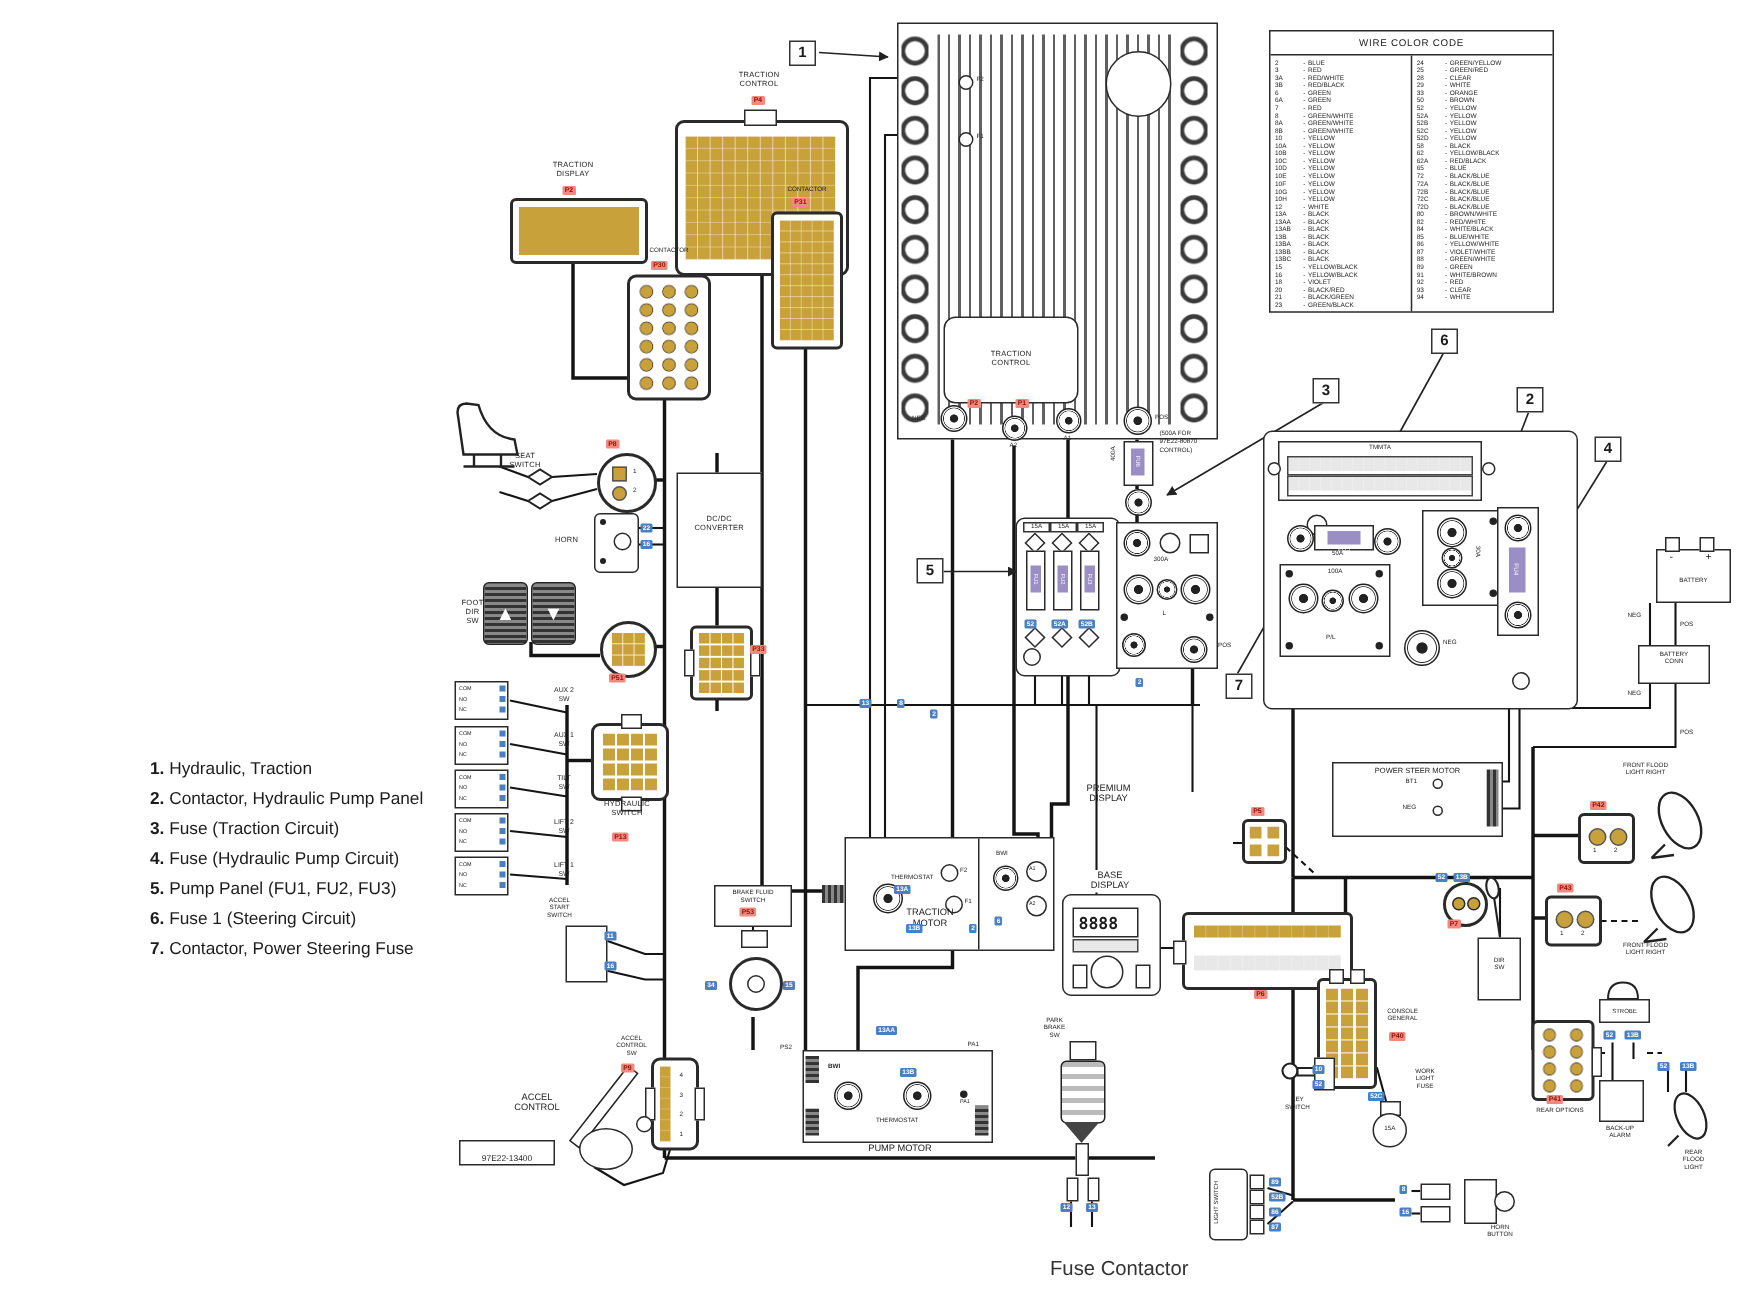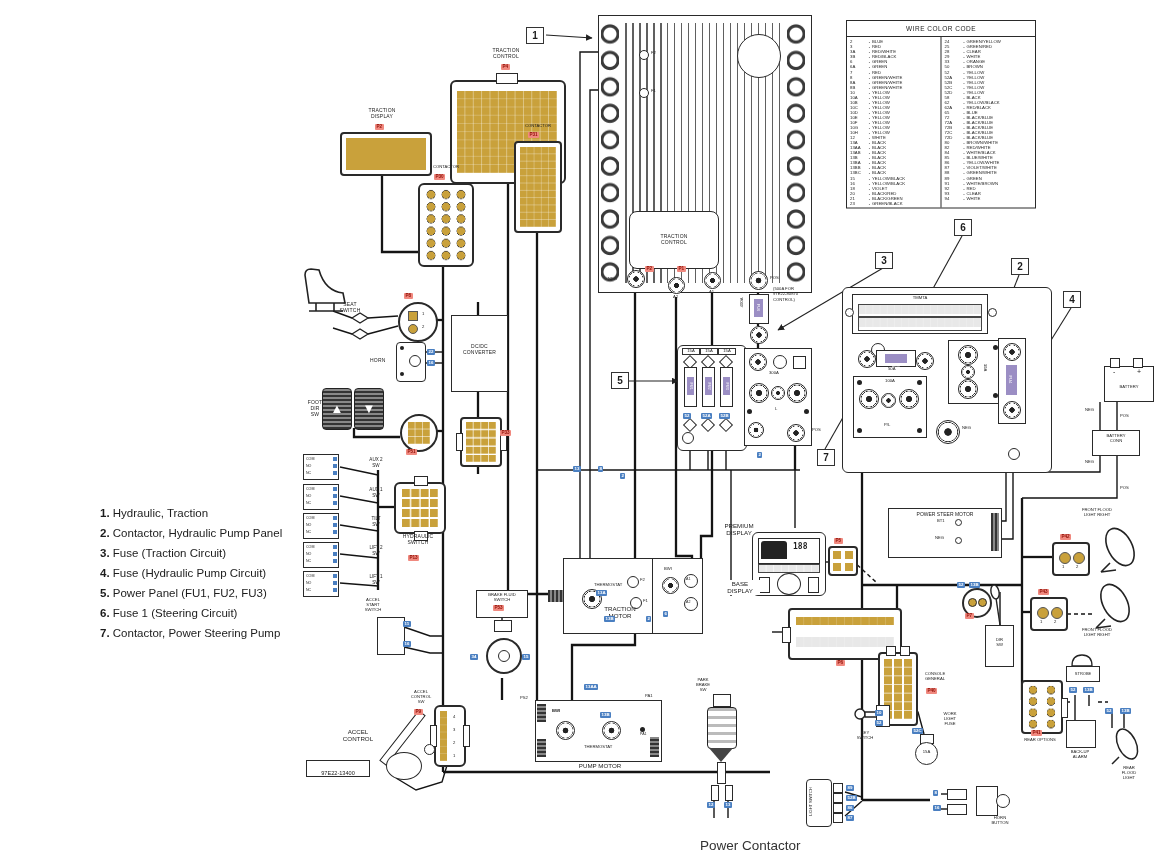--- a/index.html
+++ b/index.html
@@ -177,23 +177,23 @@
         <path d="M352,334 L360,329 L368,334 L360,339 Z"></path>
     </g>
   </svg>
 
   <div class="abs" style="left:100px;top:503px;">
 
   <div class="lg-row"><span class="lg-n">1.</span> <span>Hydraulic, Traction</span></div>
       <div class="lg-row"><span class="lg-n">2.</span> <span>Contactor, Hydraulic Pump Panel</span></div>
       <div class="lg-row"><span class="lg-n">3.</span> <span>Fuse (Traction Circuit)</span></div>
       <div class="lg-row"><span class="lg-n">4.</span> <span>Fuse (Hydraulic Pump Circuit)</span></div>
-      <div class="lg-row"><span class="lg-n">5.</span> <span>Power Panel (FU1, FU2, FU3)</span></div>
+      <div class="lg-row"><span class="lg-n">5.</span> <span>Pump Panel (FU1, FU2, FU3)</span></div>
       <div class="lg-row"><span class="lg-n">6.</span> <span>Fuse 1 (Steering Circuit)</span></div>
-      <div class="lg-row"><span class="lg-n">7.</span> <span>Contactor, Power Steering Pump</span></div>
+      <div class="lg-row"><span class="lg-n">7.</span> <span>Contactor, Power Steering Fuse</span></div>
     </div>
 
   <div class="abs" style="left:846px;top:20px;width:376px;transform:scale(.5);transform-origin:0 0;border:2px solid #2a2a2a;background:#fff;">
     <div style="font-size:13px;text-align:center;line-height:30px;border-bottom:2px solid #2a2a2a;letter-spacing:1px;">WIRE COLOR CODE</div>
     <div style="display:flex;">
       <div style="width:50%;border-right:2px solid #2a2a2a;padding:4px 0;">
 
       <div class="wr">
             <span class="wc">2</span>
             <span class="wd">-</span>
@@ -884,36 +884,35 @@
     <div style="font-size:5px;text-align:center;margin-top:2px;">POWER STEER MOTOR</div>
     <span class="abs lbl4" style="left:48px;top:10px;">BT1</span>
     <div class="abs circ b1" style="left:66px;top:10px;width:5px;height:5px;"></div>
     <span class="abs lbl4" style="left:46px;top:27px;">NEG</span>
     <div class="abs circ b1" style="left:66px;top:28px;width:5px;height:5px;"></div>
     <div class="abs hatchv" style="left:102px;top:4px;width:8px;height:38px;"></div>
   </div>
 
   <div class="abs lbl6 pre" style="left:716px;top:522px;width:46px;">PREMIUM
 DISPLAY</div>
-  <div class="abs b r6" style="left:752px;top:532px;width:72px;height:62px;">
-    <div class="abs b1" style="left:5px;top:5px;width:60px;height:24px;background:#fff;">
-      <div class="abs" style="left:2px;top:2px;width:26px;height:18px;background:#222;border-radius:3px 3px 0 0;"></div>
-      <span class="seg" style="position:absolute;left:34px;top:3px;font-size:8px;">188</span>
-    </div>
-    <div class="abs pins-gray" style="left:5px;top:31px;width:60px;height:7px;border:.8px solid #444;"></div>
-    <div class="abs circ b1" style="left:24px;top:40px;width:22px;height:20px;"></div>
-    <div class="abs b1" style="left:6px;top:44px;width:9px;height:14px;"></div>
-    <div class="abs b1" style="left:55px;top:44px;width:9px;height:14px;"></div>
-  </div>
   <div class="abs b r4" style="left:828px;top:546px;width:26px;height:26px;border-width:2px;">
     <div class="abs pins-sq" style="left:3px;top:3px;width:20px;height:20px;"></div>
   </div>
 
   <div class="abs lbl6 pre" style="left:720px;top:580px;width:40px;background:#fff;">BASE
 DISPLAY</div>
+  <div class="abs b r6" style="left:708px;top:596px;width:64px;height:66px;">
+    <div class="abs b1" style="left:6px;top:8px;width:42px;height:18px;">
+      <span class="seg" style="font-size:11px;line-height:18px;margin-left:3px;">8888</span>
+    </div>
+    <div class="abs pins-gray" style="left:6px;top:29px;width:42px;height:7px;border:.8px solid #444;"></div>
+    <div class="abs circ b1" style="left:18px;top:40px;width:20px;height:20px;"></div>
+    <div class="abs b1" style="left:6px;top:46px;width:8px;height:14px;"></div>
+    <div class="abs b1" style="left:48px;top:46px;width:8px;height:14px;"></div>
+  </div>
 
   <div class="abs b r4" style="left:788px;top:608px;width:110px;height:48px;border-width:2px;">
     <div class="abs pins-sq" style="left:6px;top:7px;width:98px;height:14px;"></div>
     <div class="abs pins-gray" style="left:6px;top:27px;width:98px;height:14px;background-size:8px 10px;"></div>
     <div class="abs b1" style="left:-8px;top:17px;width:7px;height:14px;"></div>
   </div>
 
   <div class="abs b r4" style="left:878px;top:652px;width:36px;height:70px;border-width:2px;">
     <div class="abs pins-sq" style="left:4px;top:5px;width:28px;height:60px;"></div>
     <div class="abs b1" style="left:6px;top:-8px;width:8px;height:8px;"></div>
@@ -1049,16 +1048,16 @@
       <span class="btag" style="left: 933px; top: 790px; position: absolute;">8</span>
       <span class="btag" style="left: 933px; top: 805px; position: absolute;">16</span>
       <span class="btag" style="left: 1069px; top: 687px; position: absolute;">52</span>
       <span class="btag" style="left: 1083px; top: 687px; position: absolute;">13B</span>
       <span class="btag" style="left: 1105px; top: 708px; position: absolute;">52</span>
       <span class="btag" style="left: 1120px; top: 708px; position: absolute;">13B</span>
       <span class="btag" style="left: 957px; top: 582px; position: absolute;">52</span>
       <span class="btag" style="left: 969px; top: 582px; position: absolute;">13B</span>
     </div>
 
-  <div class="abs" style="left:700px;top:838px;font-size:13.5px;color:#333;">Power Contactor</div>
+  <div class="abs" style="left:700px;top:838px;font-size:13.5px;color:#333;">Fuse Contactor</div>
   <div class="abs" style="left:1124px;top:868px;font-size:15px;color:#333;text-decoration:underline;">5-3</div>
 
 </div>
 
 </body></html>

